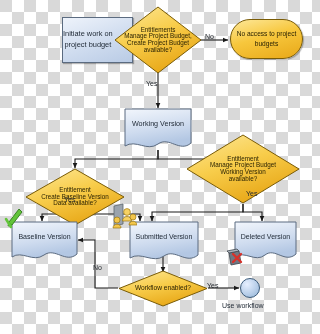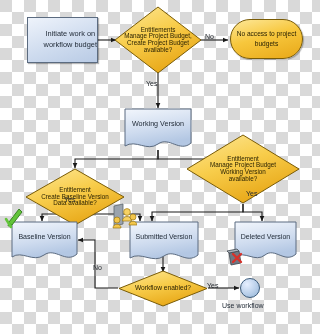--- a/index.html
+++ b/index.html
@@ -13,23 +13,24 @@
   }
   #canvas{position:absolute;inset:0;}
   svg#wires{position:absolute;left:0;top:0;width:310px;height:334px;overflow:visible;}
 
   .node{position:absolute;box-sizing:border-box;}
 
   
   .proc{
     background:linear-gradient(160deg,#eef3fb 0%,#cfdcef 55%,#b9cbe5 100%);
     border:1px solid #5b6b80;
-    display:flex;align-items:center;justify-content:flex-end;
+    display:flex;align-items:center;justify-content:flex-start;
     text-align:center;color:#1d2733;
     box-shadow:1px 1px 1px rgba(0,0,0,.28);
+    margin-left:35px;
   }
 
   
   .docwrap{position:absolute;}
   .docwrap .label{
     position:absolute;left:0;right:0;top:0;
     display:flex;align-items:center;justify-content:center;
     text-align:center;color:#1d2733;pointer-events:none;
   }
 
@@ -101,21 +102,21 @@
       
       <path d="M118,288 L95,288 L95,240 L78,240"></path>
       
       <path d="M208,288 L239,288"></path>
     </g>
   </svg>
 
   <div class="node proc" style="left:27px;top:17px;width:71px;height:46px;font-size:7.4px;line-height:1.45;">
     <div>
       <span>Initiate work on</span><br>
-      <span>workflow budget</span>
+      <span>project budget</span>
     </div>
   </div>
 
   <div class="diamond" style="left:114px;top:6px;width:88px;height:68px;">
     <svg width="88" height="68" viewBox="0 0 88 68" style="position:absolute;left:0;top:0;overflow:visible;">
       <defs>
         <linearGradient id="gd1" x1="0" y1="0" x2="0.55" y2="1">
           <stop offset="0" stop-color="#fde89a"></stop>
           <stop offset="0.5" stop-color="#f8cd4b"></stop>
           <stop offset="1" stop-color="#e8a818"></stop>

